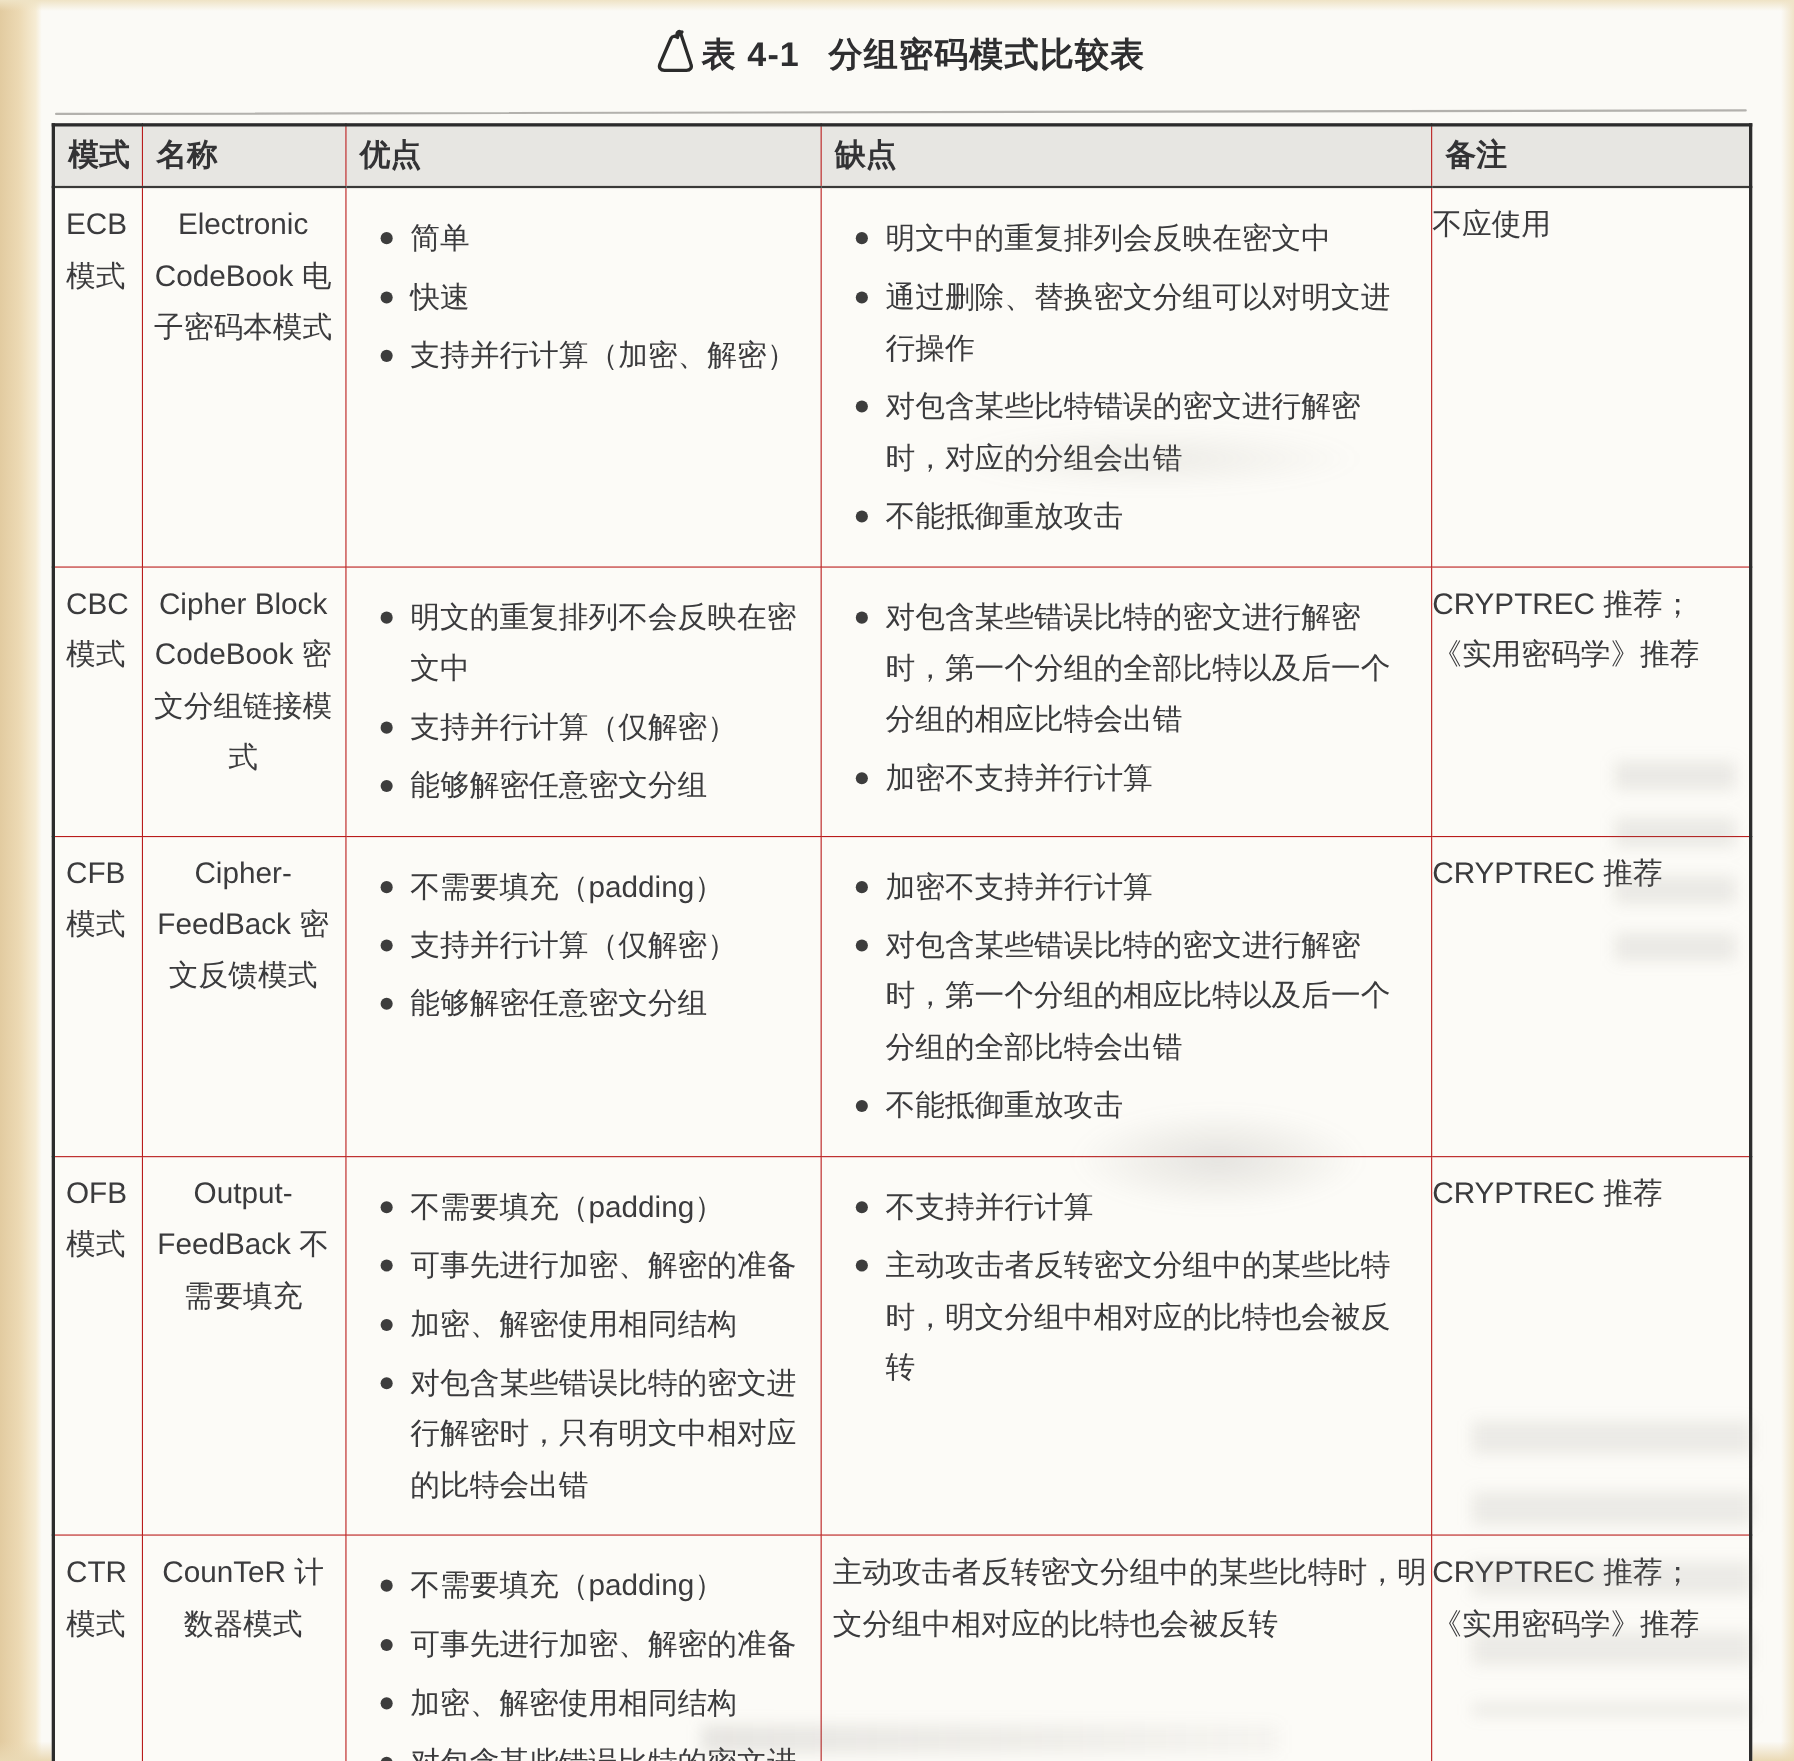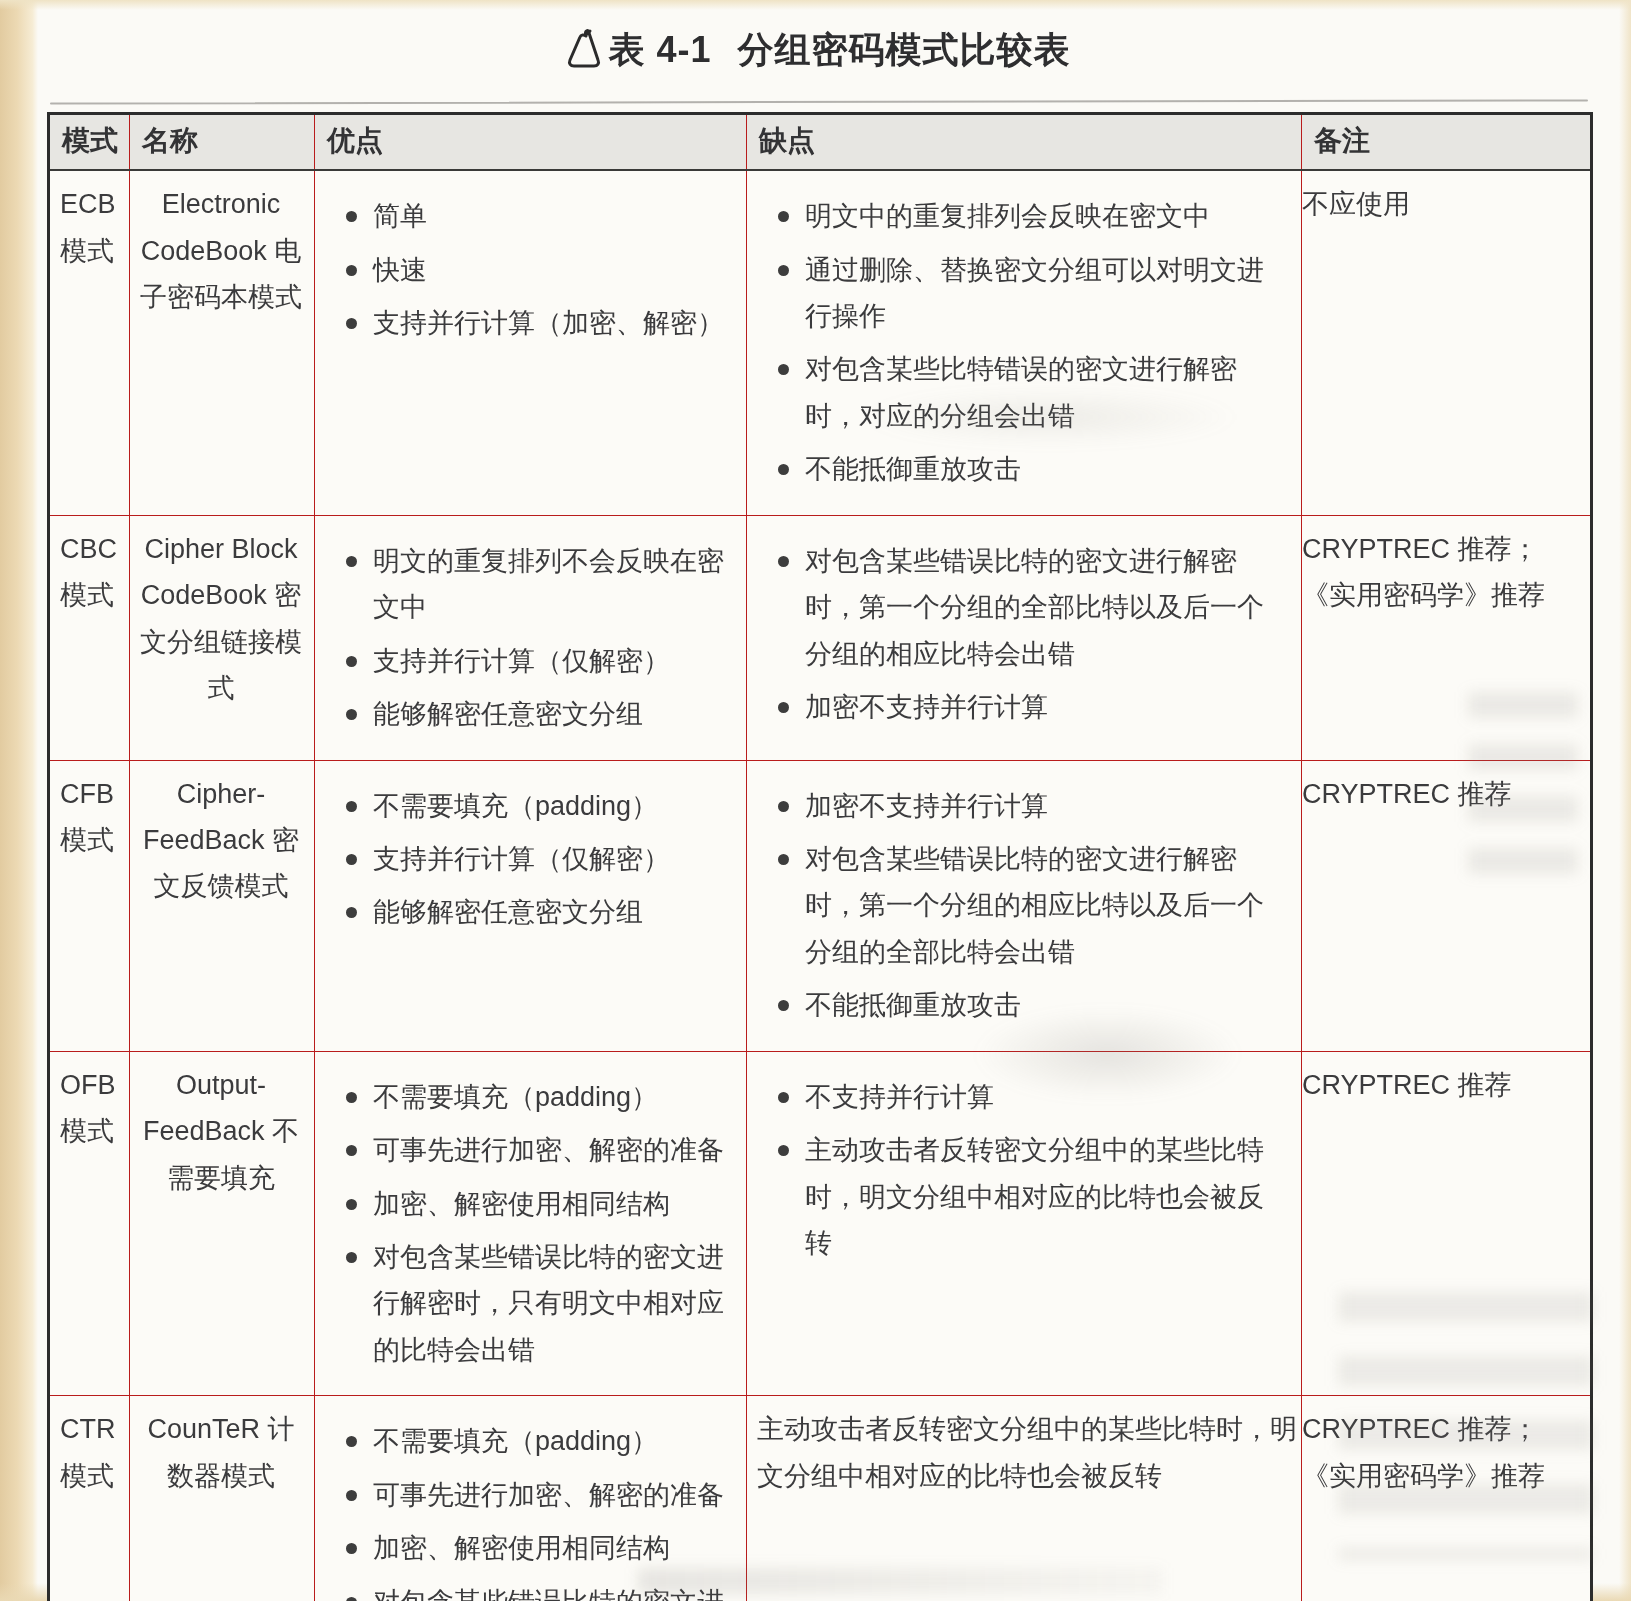--- a/index.html
+++ b/index.html
@@ -19,21 +19,21 @@
   .edge-top{left:0;top:0;right:0;height:10px;
     background:linear-gradient(180deg,#efe3c5 0%,rgba(239,227,197,0) 100%);}
   .edge-right{right:0;top:0;bottom:0;width:12px;
     background:linear-gradient(270deg,#f0e4c8 0%,rgba(240,228,200,0) 100%);}
   .edge-bottom{left:0;bottom:0;right:0;height:18px;
     background:linear-gradient(0deg,#ead9b4 0%,rgba(234,217,180,0) 100%);}
 
   
   .caption{
     position:absolute;left:47px;top:26px;width:1543px;
-    text-align:center;font-size:36px;font-weight:bold;color:#2e2e30;
+    text-align:center;font-size:31px;font-weight:bold;color:#2e2e30;
     letter-spacing:1px;
   }
   .caption .t-icon{display:inline-block;vertical-align:-8px;margin-right:6px;}
   .caption .gap{display:inline-block;width:26px;}
 
   
   .top-echo{position:absolute;left:50px;top:101px;width:1538px;height:2px;
     background:rgba(90,88,84,.45);transform:rotate(-.12deg);border-radius:2px;}
 
   

